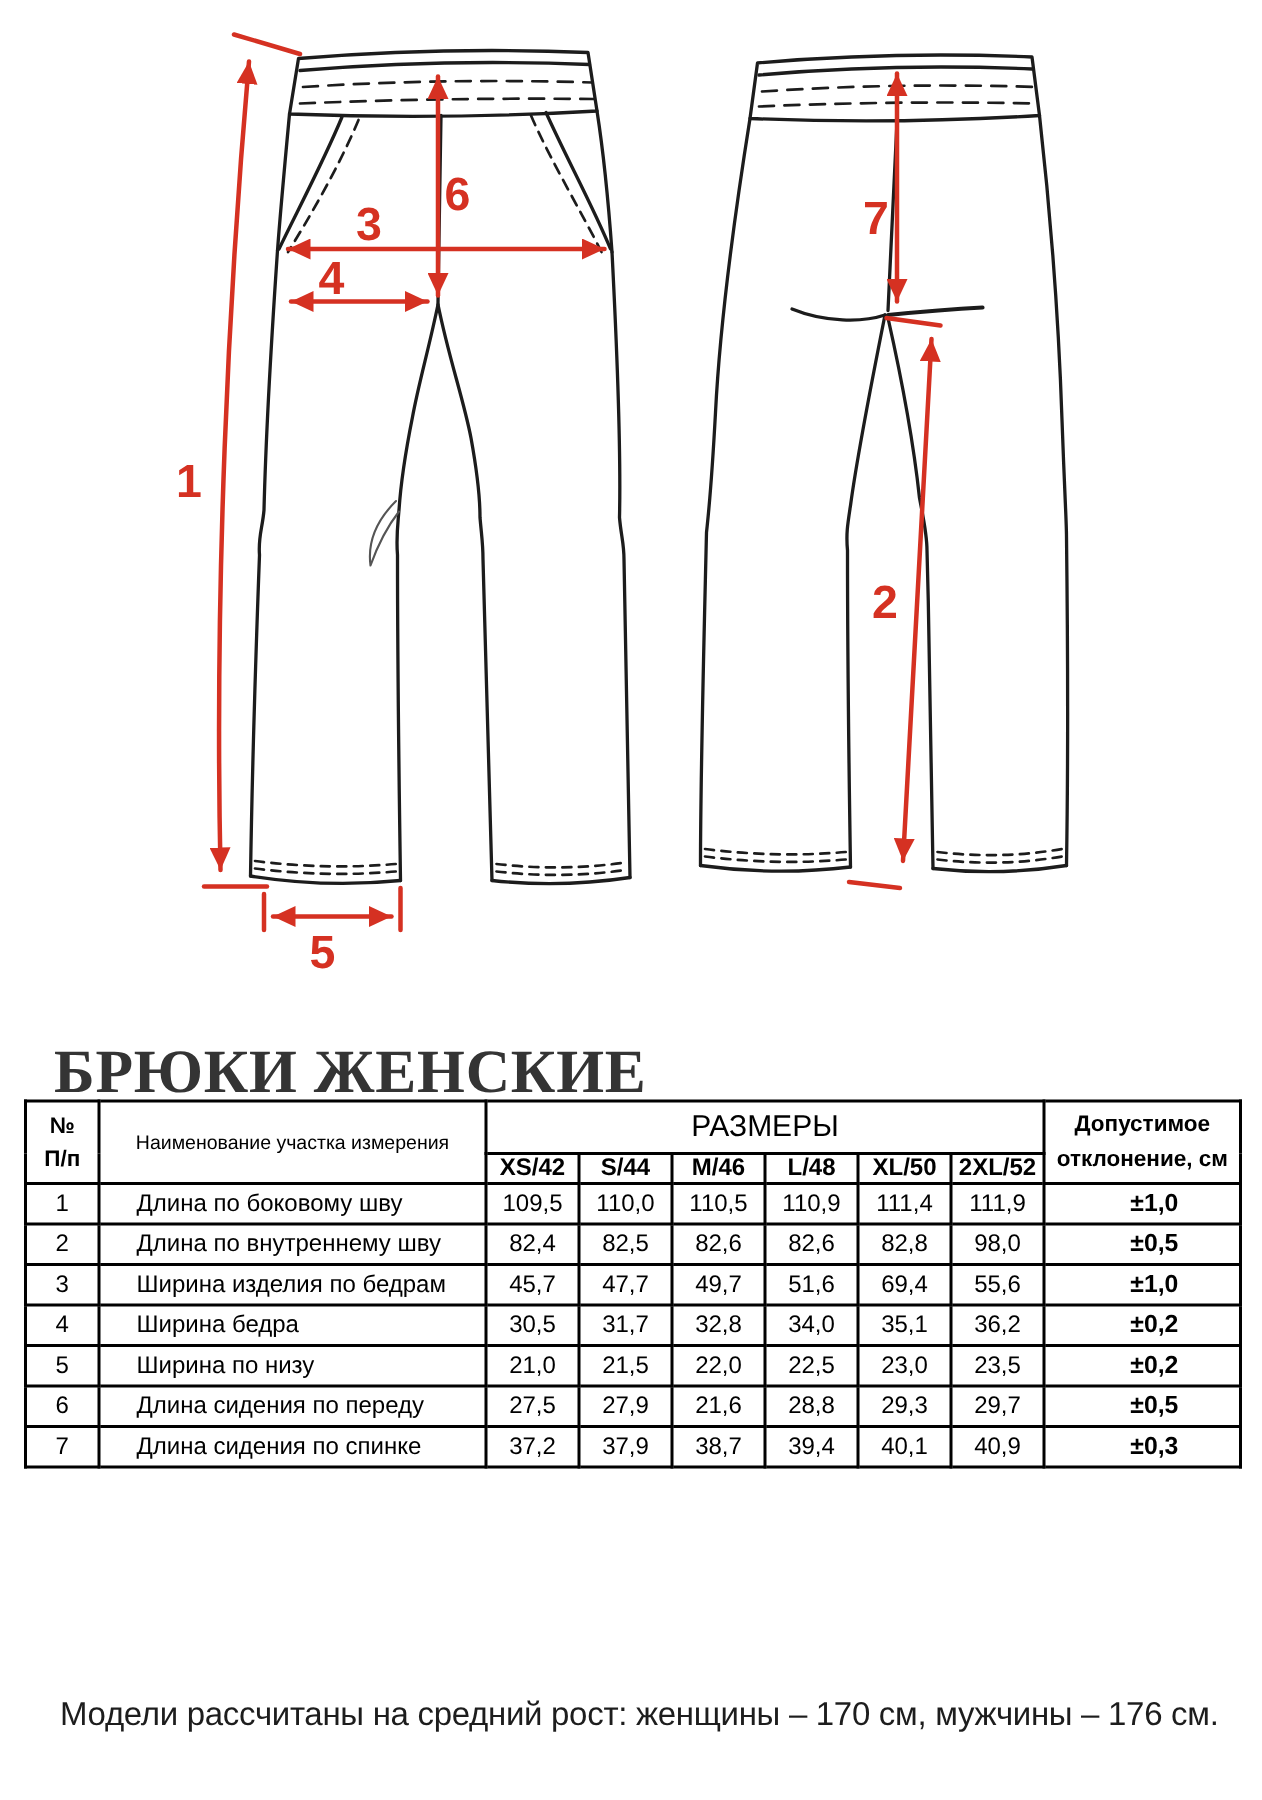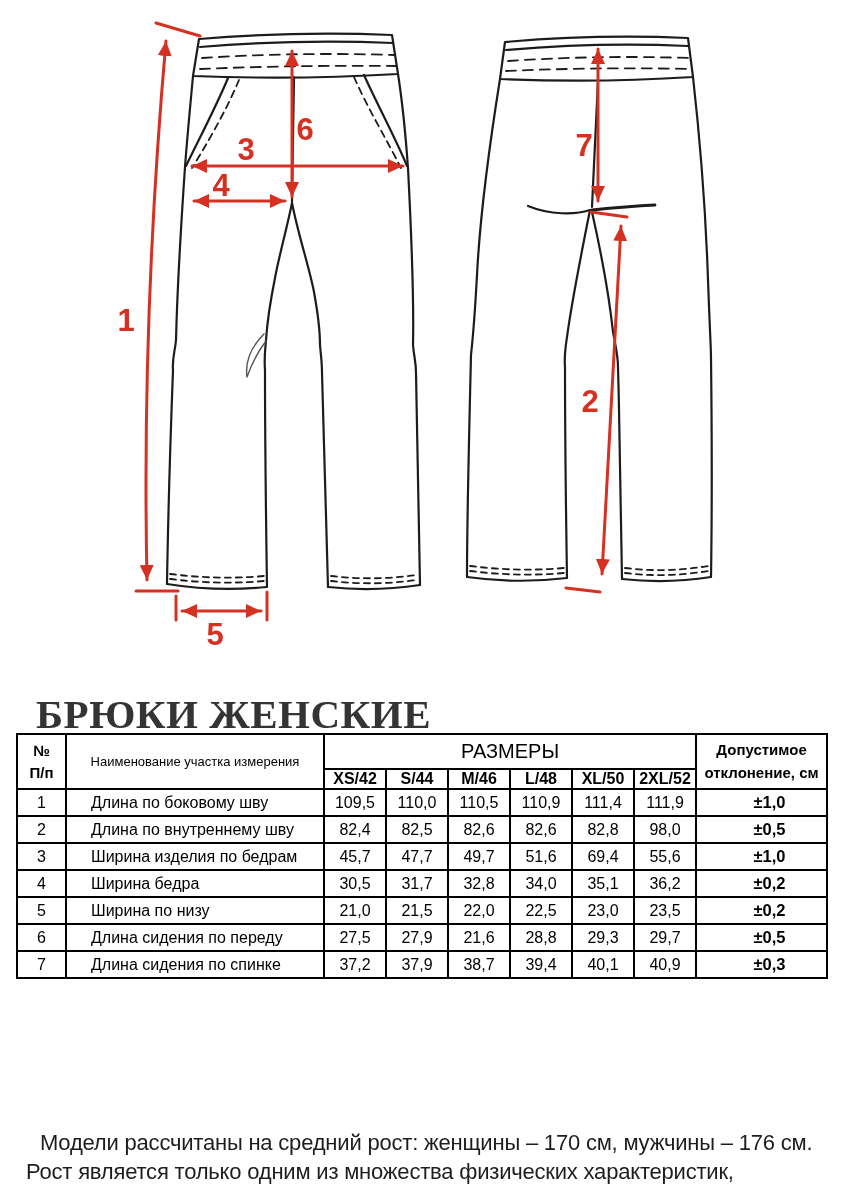--- a/index.html
+++ b/index.html
@@ -255,14 +255,13 @@
         <td>39,4</td>
         <td>40,1</td>
         <td>40,9</td>
         <td class="tol-cell">±0,3</td>
       </tr>
     </tbody>
 </table>
 
 <div class="footer-text">
   <div class="l1">Модели рассчитаны на средний рост: женщины – 170 см, мужчины – 176 см.</div>
-  <div class="l2">Рост является только одним из множества физических характеристик,</div>
 </div>
 
 </body></html>

